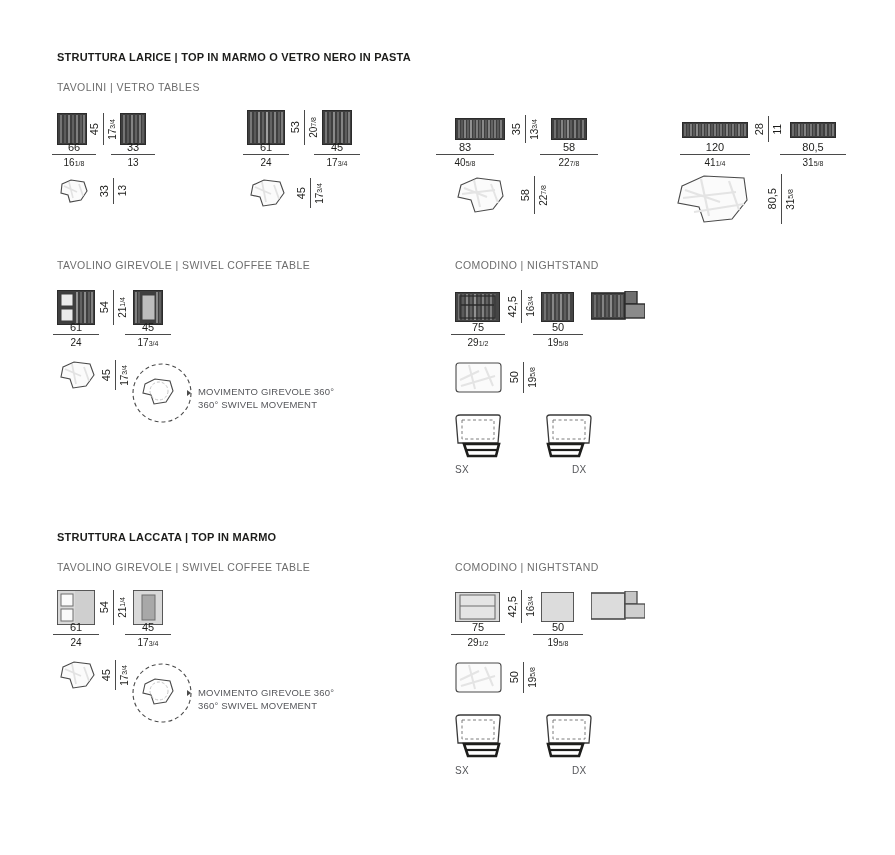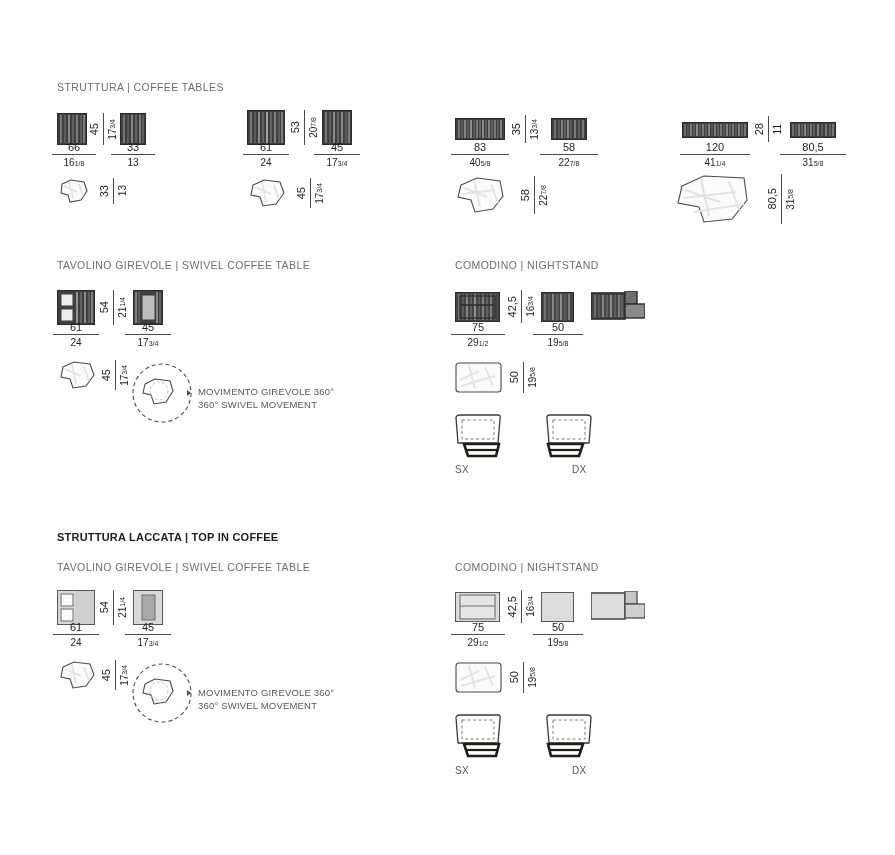--- a/index.html
+++ b/index.html
@@ -79,22 +79,23 @@
 
   
   .fig { position: absolute; }
   .fig svg { display: block; }
 </style>
 </head>
 <body>
 
 <div class="page">
 
-
-  <div class="grp-title" style="left:57px; top:81px;">STRUTTURA | COFFEE TABLES</div>
+  <div class="sec-title" style="left:57px; top:51px;">STRUTTURA LARICE | TOP IN MARMO O VETRO NERO IN PASTA</div>
+
+  <div class="grp-title" style="left:57px; top:81px;">TAVOLINI | VETRO TABLES</div>
 
   <div class="fig" style="left:57px; top:113px;">
     <svg width="30" height="32" viewBox="0 0 30 32">
       <rect x="0" y="0" width="30" height="32" fill="#3f3f3f"></rect>
       <g stroke="#8d8d8d" stroke-width="1.4">
         <line x1="4" y1="2" x2="4" y2="30"></line>
           <line x1="8" y1="2" x2="8" y2="30" stroke="#6a6a6a"></line>
         <line x1="12" y1="2" x2="12" y2="30" stroke="#a6a6a6"></line>
           <line x1="16" y1="2" x2="16" y2="30" stroke="#707070"></line>
         <line x1="20" y1="2" x2="20" y2="30" stroke="#9a9a9a"></line>
@@ -229,21 +230,21 @@
         <line x1="46" y1="2" x2="46" y2="20" stroke="#a0a0a0"></line>
       </g>
       <rect x="0" y="0" width="50" height="22" fill="none" stroke="#2b2b2b" stroke-width="2"></rect>
     </svg>
   </div>
   <div class="dim-v" style="left:510px; top:115px; height:28px;">
     <span class="m">35</span>
     <span class="vrule" style="height:28px;"></span>
     <span class="i"><span>13</span><span class="fr">3/4</span></span>
   </div>
-  <div class="dim-h" style="left:451px; top:141px; width:58px;">
+  <div class="dim-h" style="left:436px; top:141px; width:58px;">
     <div class="m">83</div>
     <div class="rule"></div>
     <div class="i"><span>40</span><span class="fr">5/8</span></div>
   </div>
 
   <div class="fig" style="left:551px; top:118px;">
     <svg width="36" height="22" viewBox="0 0 36 22">
       <rect x="0" y="0" width="36" height="22" fill="#3f3f3f"></rect>
       <g stroke-width="1.3">
         <line x1="4" y1="2" x2="4" y2="20" stroke="#8d8d8d"></line>
@@ -525,21 +526,21 @@
   <div class="fig" style="left:538px; top:413px;">
     <svg width="56" height="48" viewBox="0 0 56 48">
       <path d="M9 6 Q8 2 12 2 L49 2 Q53 2 53 5 L51 30 L11 30 Z" fill="#ffffff" stroke="#3a3a3a" stroke-width="1.3"></path>
       <rect x="15" y="7" width="32" height="19" fill="none" stroke="#7d7d7d" stroke-width="1" stroke-dasharray="3 2.5"></rect>
       <path d="M10 31 L45 31 L41 43 L13 43 Z" fill="none" stroke="#1d1d1b" stroke-width="2.6"></path>
       <line x1="11" y1="37" x2="43" y2="37" stroke="#1d1d1b" stroke-width="2.2"></line>
     </svg>
   </div>
   <div class="side-label" style="left:572px; top:464px;">DX</div>
 
-  <div class="sec-title" style="left:57px; top:531px;">STRUTTURA LACCATA | TOP IN COFFEE</div>
+  <div class="sec-title" style="left:57px; top:531px;">STRUTTURA LACCATA | TOP IN MARMO</div>
 
   <div class="grp-title" style="left:57px; top:561px;">TAVOLINO GIREVOLE | SWIVEL COFFEE TABLE</div>
 
   <div class="fig" style="left:57px; top:590px;">
     <svg width="38" height="35" viewBox="0 0 38 35">
       <rect x="0" y="0" width="38" height="35" fill="#d9d9d9"></rect>
       <rect x="18" y="0" width="20" height="35" fill="#cfcfcf"></rect>
       <rect x="4" y="4" width="12" height="12" fill="#fafafa" stroke="#6e6e6e" stroke-width="1"></rect>
       <rect x="4" y="19" width="12" height="12" fill="#fafafa" stroke="#6e6e6e" stroke-width="1"></rect>
       <rect x="0" y="0" width="38" height="35" fill="none" stroke="#4a4a4a" stroke-width="1.8"></rect>

